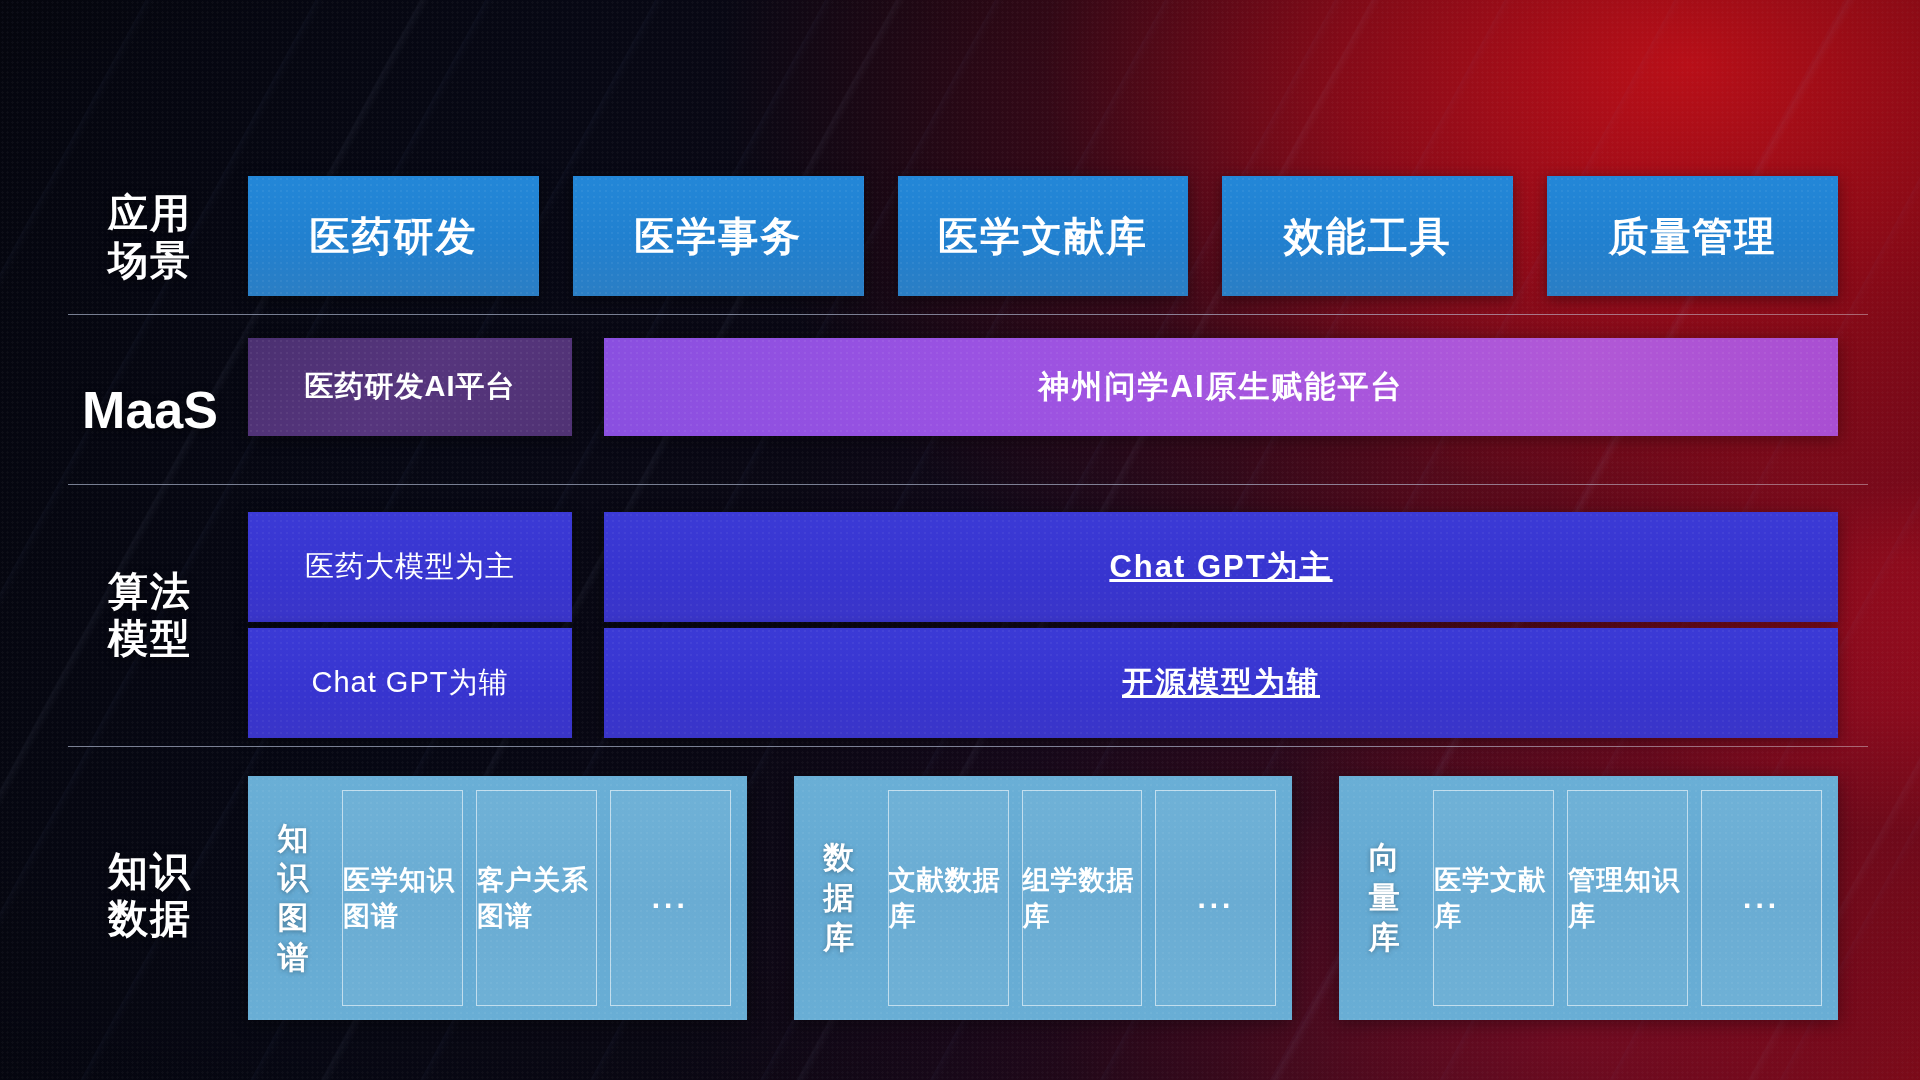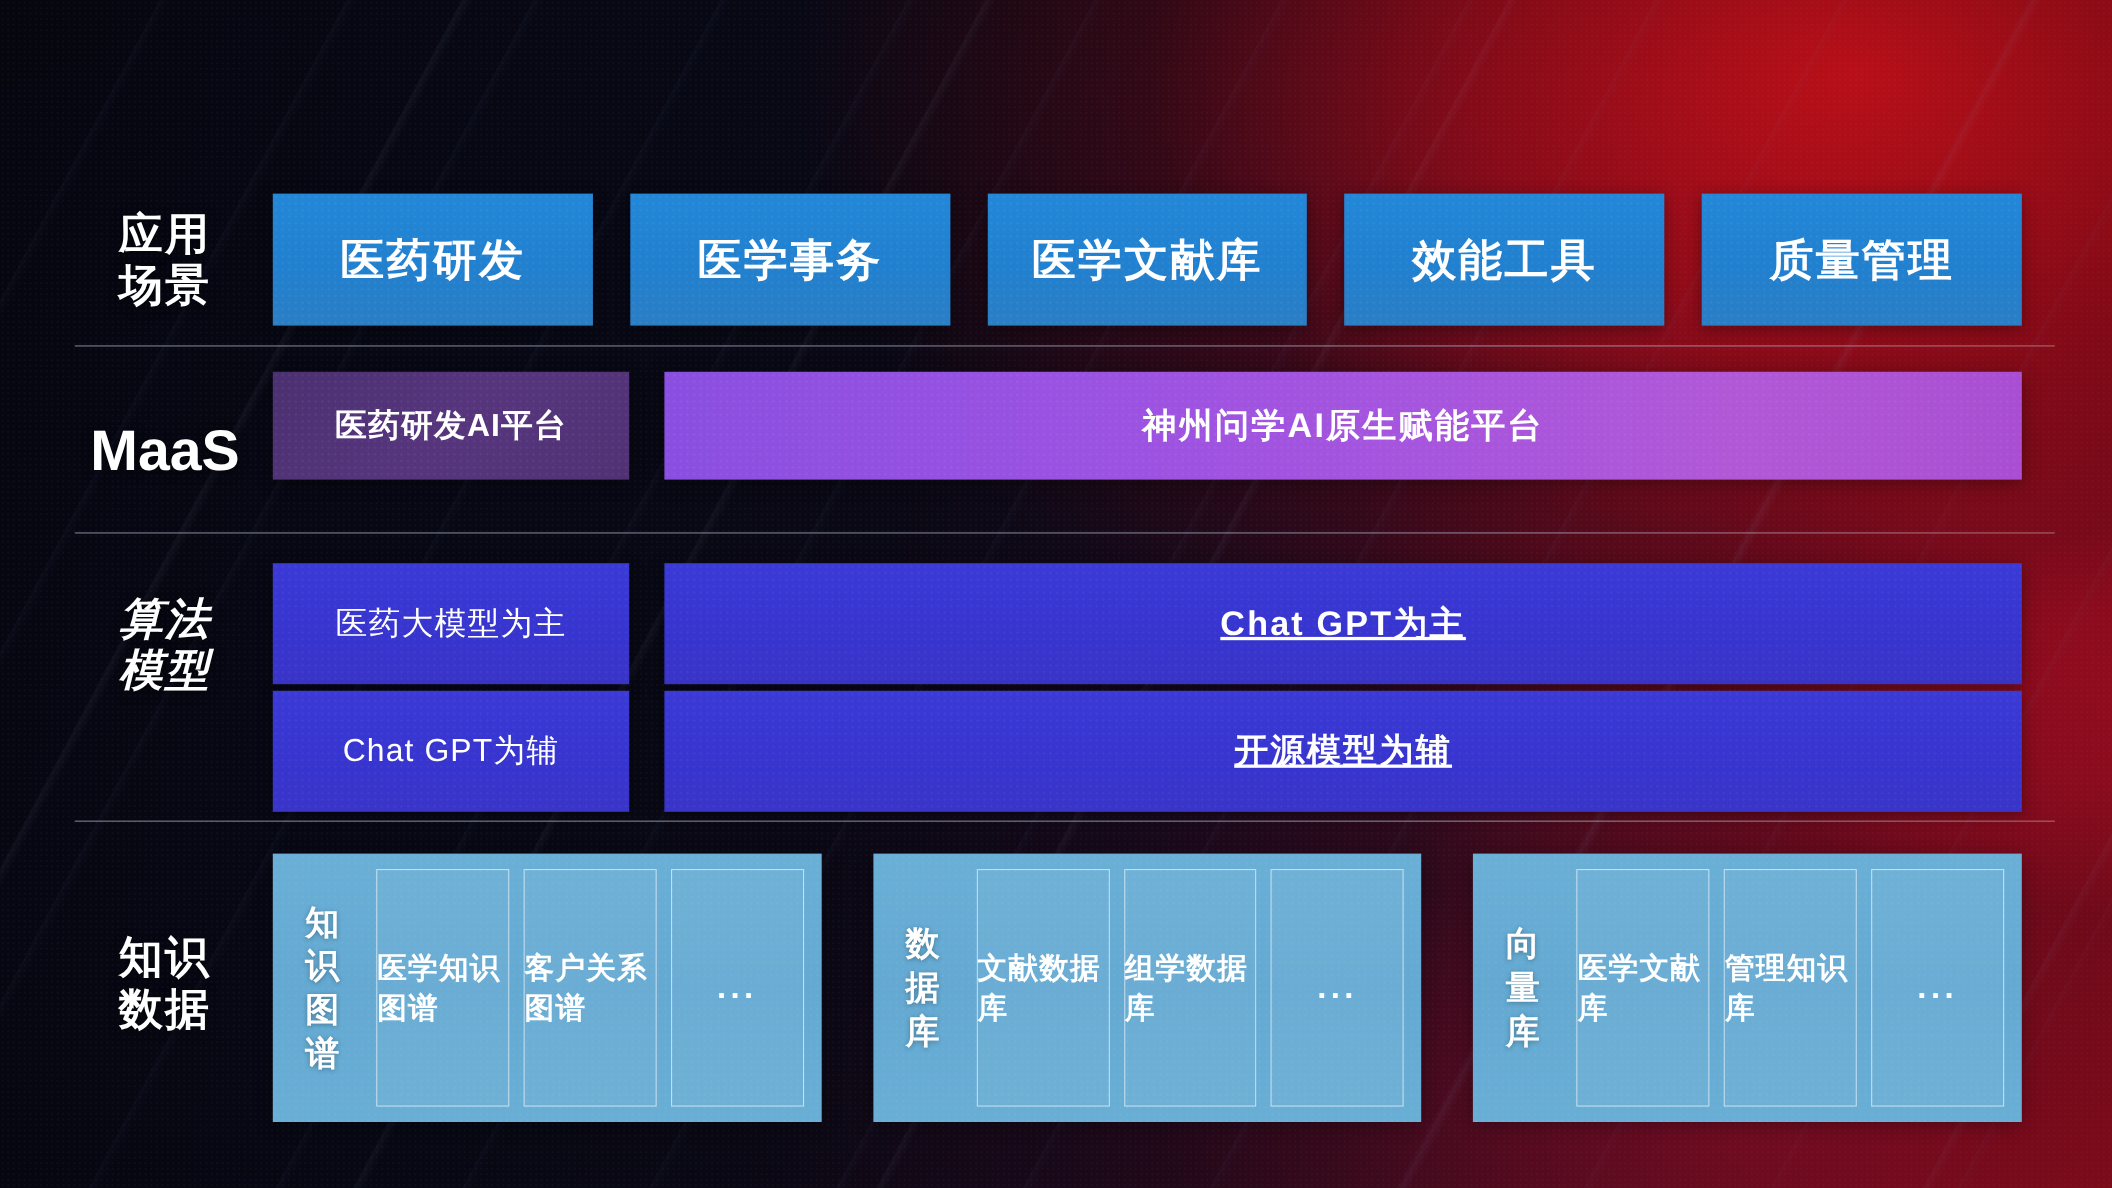--- a/index.html
+++ b/index.html
@@ -357,21 +357,21 @@
     <div class="maas-left">
       <span>医药研发AI平台</span>
     </div>
     <div class="maas-right">
       <span>神州问学AI原生赋能平台</span>
     </div>
   </div>
 
   <div class="divider" style="top: 436px;"></div>
 
-  <div class="row-label" style="top: 492px; font-style: italic;">
+  <div class="row-label" style="top: 520px;">
     <div>算法</div>
     <div>模型</div>
   </div>
 
   <div class="algo-wrap">
     <div class="algo-row">
       <div class="algo-left">
         <span>医药大模型为主</span>
       </div>
       <div class="algo-right">

